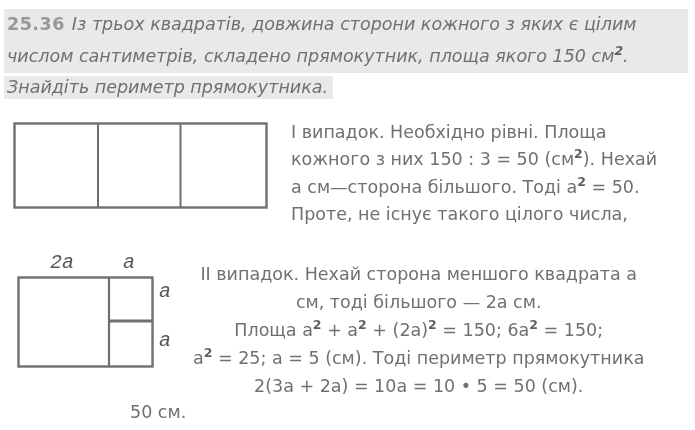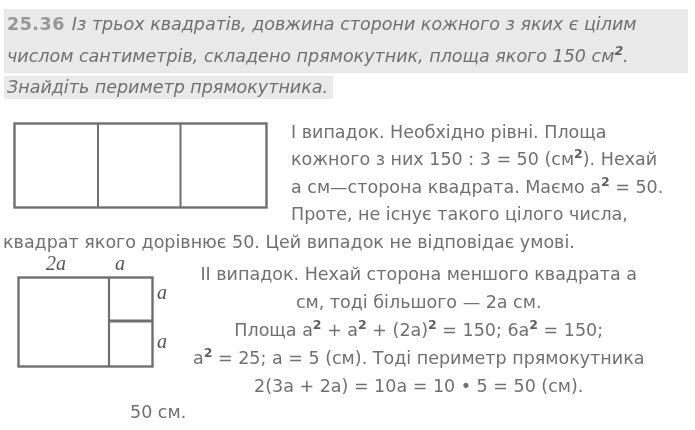--- a/index.html
+++ b/index.html
@@ -20,22 +20,22 @@
   .case-block{white-space:nowrap;}
   .case-block .cl{white-space:nowrap;}
   .case1{left:291px;top:119px;}
   .case1 .cl{line-height:27.4px;}
   .case2{left:193px;top:260px;}
   .case2 .cl{line-height:28px;text-align:center;}
   sup{font-weight:bold;font-size:12.5px;line-height:0;vertical-align:super;color:#5f5f5f;}
   
   .dsvg{display:block;}
   .math-label{
-    font-family:Liberation Serif, serif;font-style:italic;font-size:20px;
-    color:#565656;line-height:20px;
+    font-family:Liberation Mono, monospace;font-style:italic;font-size:20px;
+    color:#565656;line-height:20px;text-align:center;
   }
 </style>
 </head>
 <body>
 
 <div class="page">
 
   <div class="abs statement">
     <div class="s-line">
       <span class="hl full"><b class="pnum">25.36</b><em>Із трьох квадратів, довжина сторони кожного з яких є цілим</em></span>
@@ -51,24 +51,23 @@
 
   <svg class="abs dsvg" style="left:12px;top:121px;" width="258" height="90" viewBox="0 0 258 90">
     <rect x="2.5" y="2.5" width="252" height="84" fill="none" stroke="#6f6f6f" stroke-width="2.4"></rect>
     <line x1="86" y1="3" x2="86" y2="86" stroke="#6f6f6f" stroke-width="2"></line>
     <line x1="168.5" y1="3" x2="168.5" y2="86" stroke="#6f6f6f" stroke-width="2"></line>
   </svg>
 
   <div class="abs case-block case1">
     <div class="cl">І випадок. Необхідно рівні. Площа</div>
     <div class="cl"><span>кожного з них 150 : 3 = 50 (см</span><sup>2</sup><span>). Нехай</span></div>
-    <div class="cl"><span>а см—сторона квадрата. Маємо а</span><sup>2</sup><span> = 50.</span></div>
+    <div class="cl"><span>а см—сторона більшого. Тоді а</span><sup>2</sup><span> = 50.</span></div>
     <div class="cl">Проте, не існує такого цілого числа,</div>
   </div>
-  <div class="abs line" style="left:3px;top:230px;">квадрат якого дорівнює 50. Цей випадок не відповідає умові.</div>
 
   <svg class="abs dsvg" style="left:16px;top:275px;" width="140" height="94" viewBox="0 0 140 94">
     <rect x="2.5" y="2.5" width="134" height="89" fill="none" stroke="#6f6f6f" stroke-width="2.4"></rect>
     <line x1="93" y1="3" x2="93" y2="91" stroke="#6f6f6f" stroke-width="2.2"></line>
     <line x1="93" y1="46" x2="136" y2="46" stroke="#6f6f6f" stroke-width="3"></line>
   </svg>
   <div class="abs math-label" style="left:46px;top:253px;width:32px;">2a</div>
   <div class="abs math-label" style="left:115px;top:253px;width:28px;">a</div>
   <div class="abs math-label" style="left:157px;top:282px;width:16px;">a</div>
   <div class="abs math-label" style="left:157px;top:331px;width:16px;">a</div>

